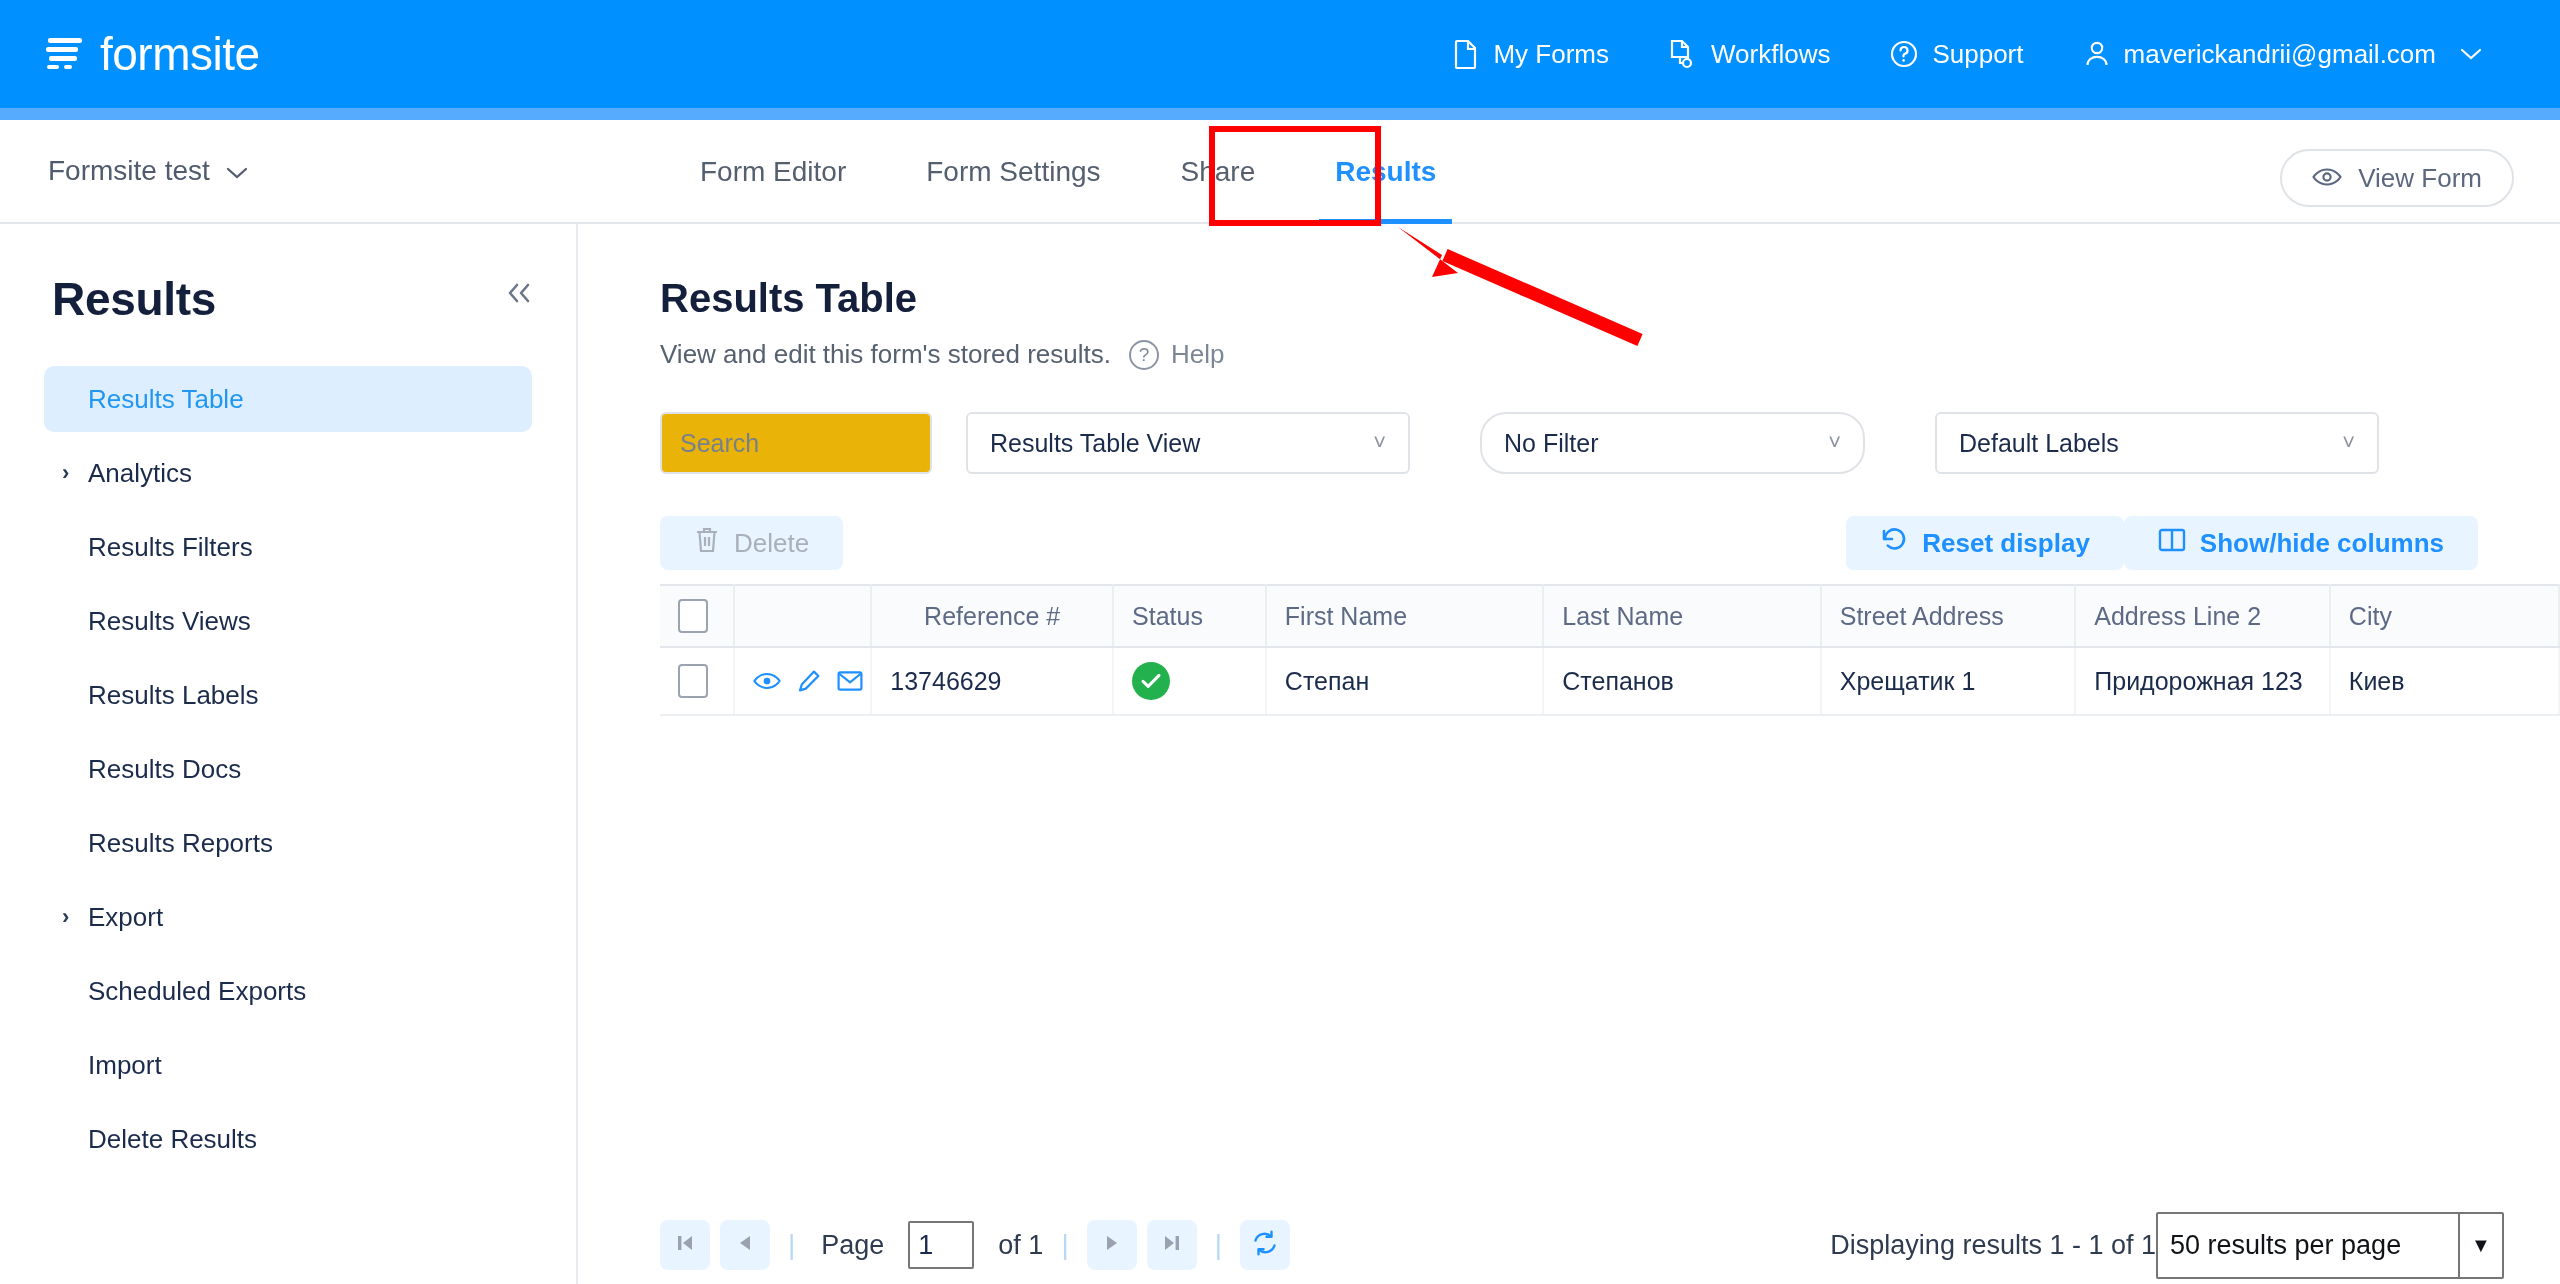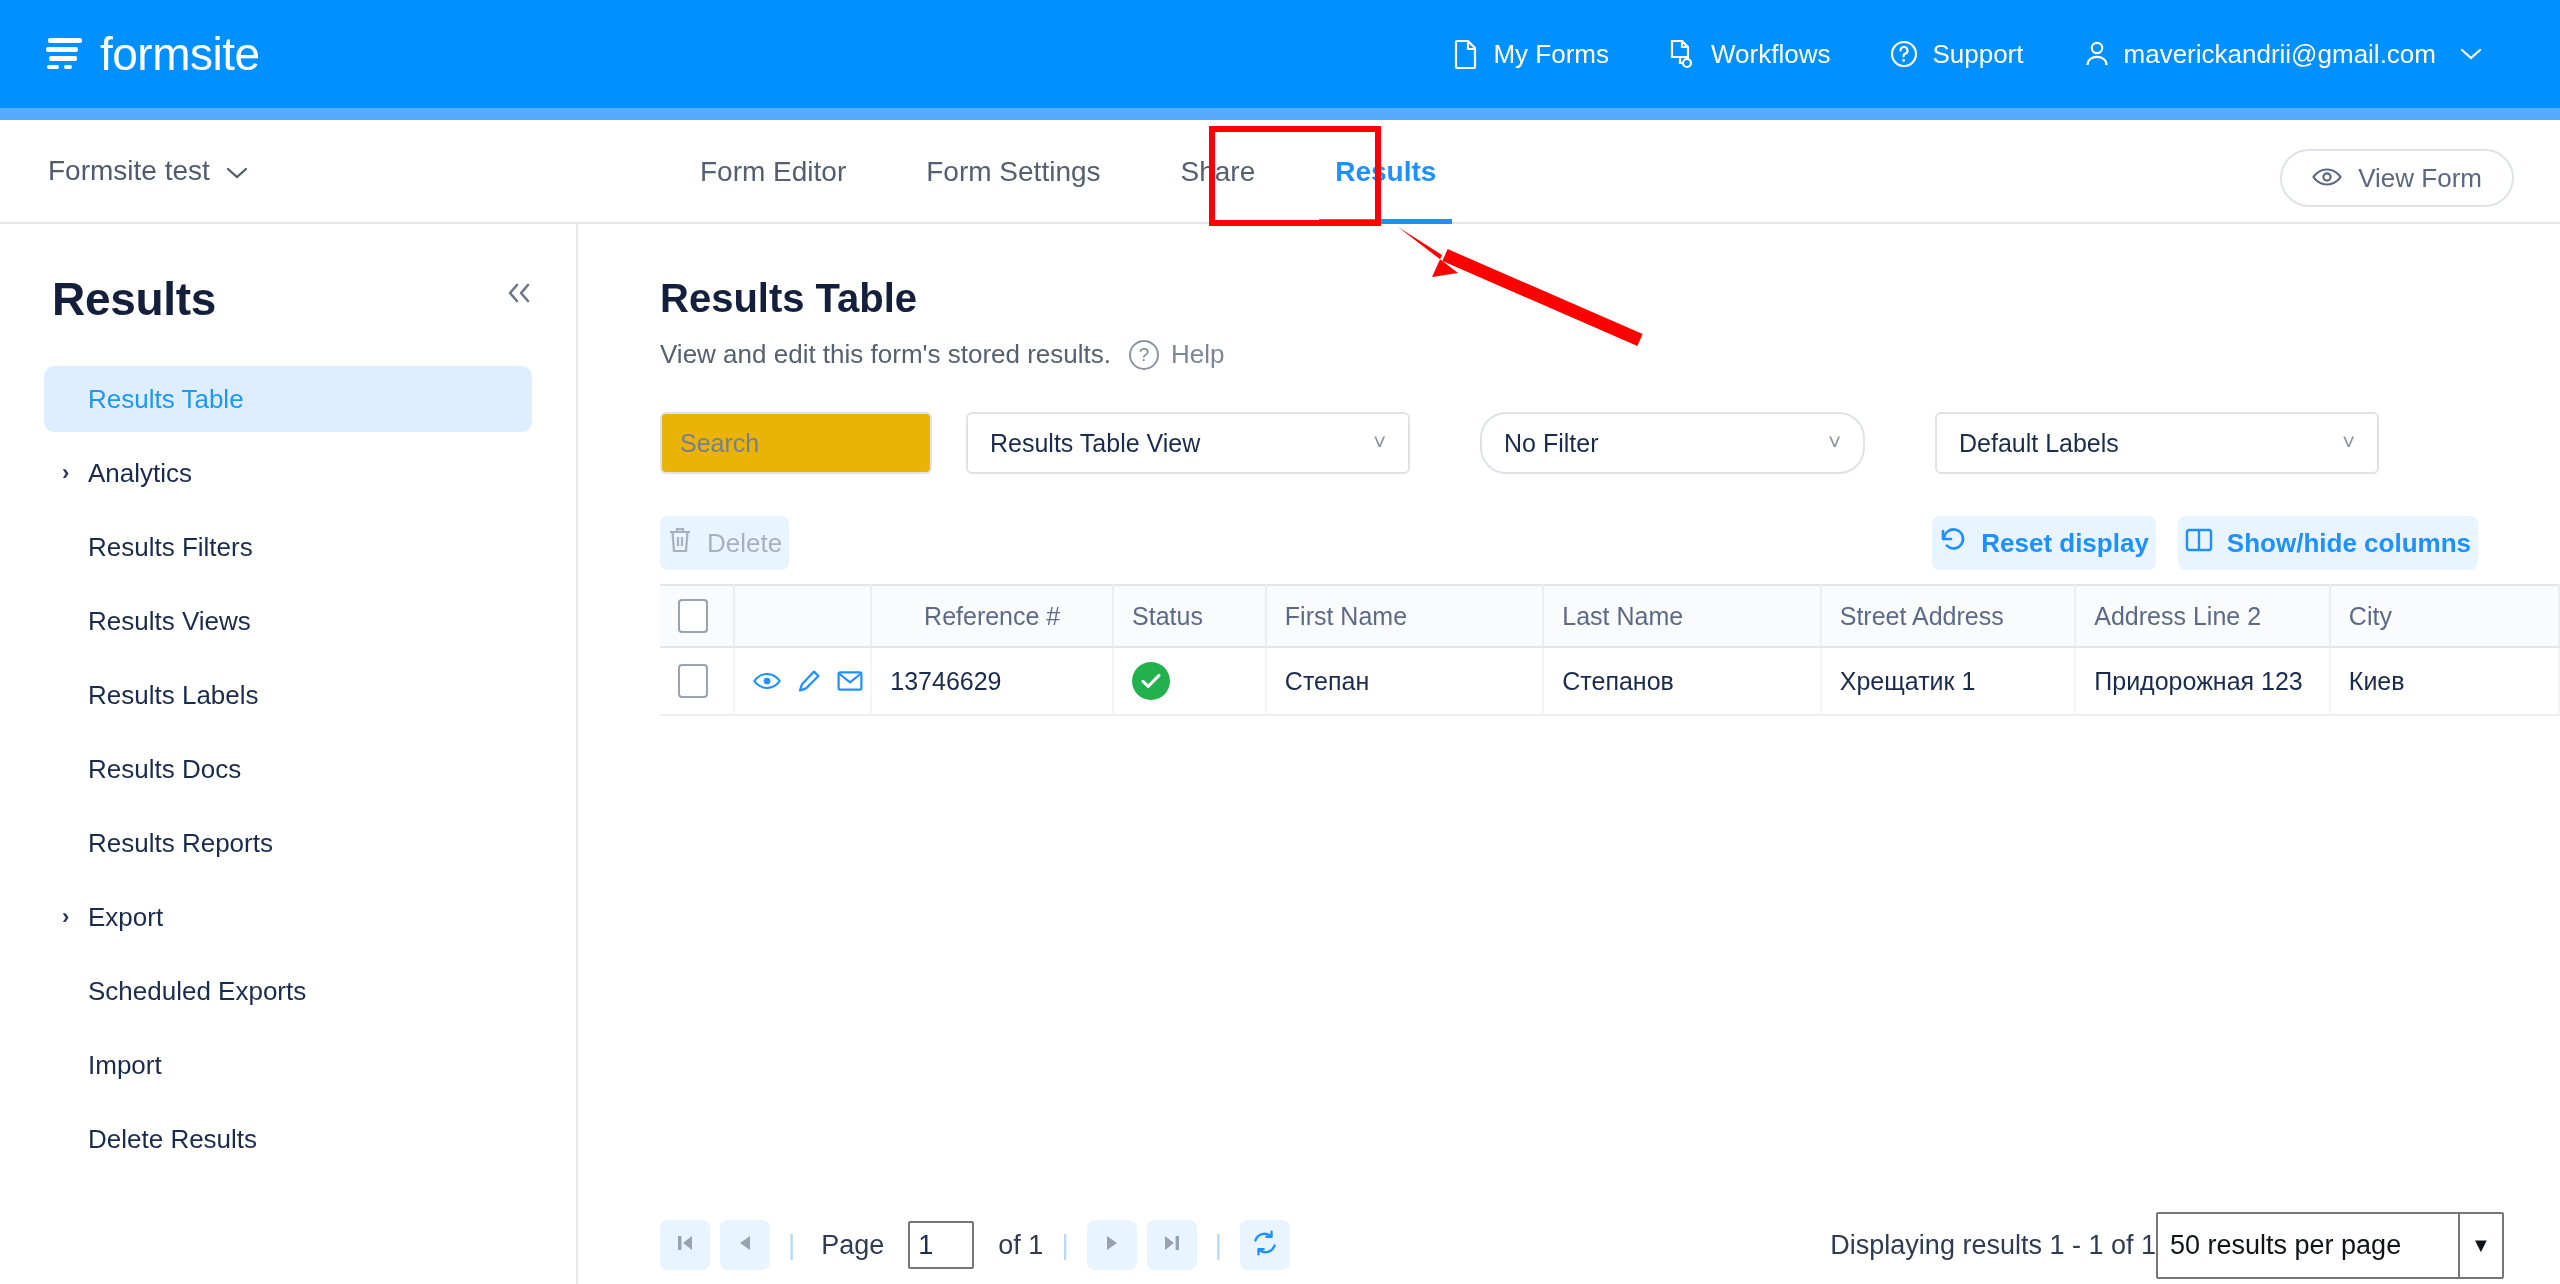--- a/index.html
+++ b/index.html
@@ -151,27 +151,27 @@
   #dd-filter { width: 385px; margin-left: 36px; border-radius: 26px; }
   #dd-labels { width: 444px; margin-left: 36px; }
 
   
   .toolbar {
     display: flex; align-items: center;
     margin: 42px 82px 0 82px; position: relative; height: 54px;
   }
   .tool-btn {
     display: flex; align-items: center; gap: 14px;
-    height: 54px; border-radius: 8px; padding: 0 7px;
+    height: 54px; border-radius: 8px; padding: 0 34px;
     font-size: 26px; background: #e8f4ff; cursor: pointer; font-weight: 700;
   }
   .tool-btn.disabled { color: #a9b0b9; font-weight: 400; }
   .tool-btn.blue { color: #1E90FF; }
   .toolbar-right {
-    margin-left: auto; display: flex; align-items: center; gap: 22px;
+    margin-left: auto; display: flex; align-items: center; 
   }
 
   
   .table-wrap { margin: 14px 0 0 82px; width: 1900px; }
   table { border-collapse: collapse; width: 1900px; table-layout: fixed; }
   thead th {
     background: #fafbfc; border-top: 2px solid #e3e6ea;
     border-bottom: 2px solid #e3e6ea; border-right: 2px solid #eceff2;
     height: 62px; text-align: left; padding: 0 18px;
     font-size: 25px; color: #5d6a86; font-weight: 400;

